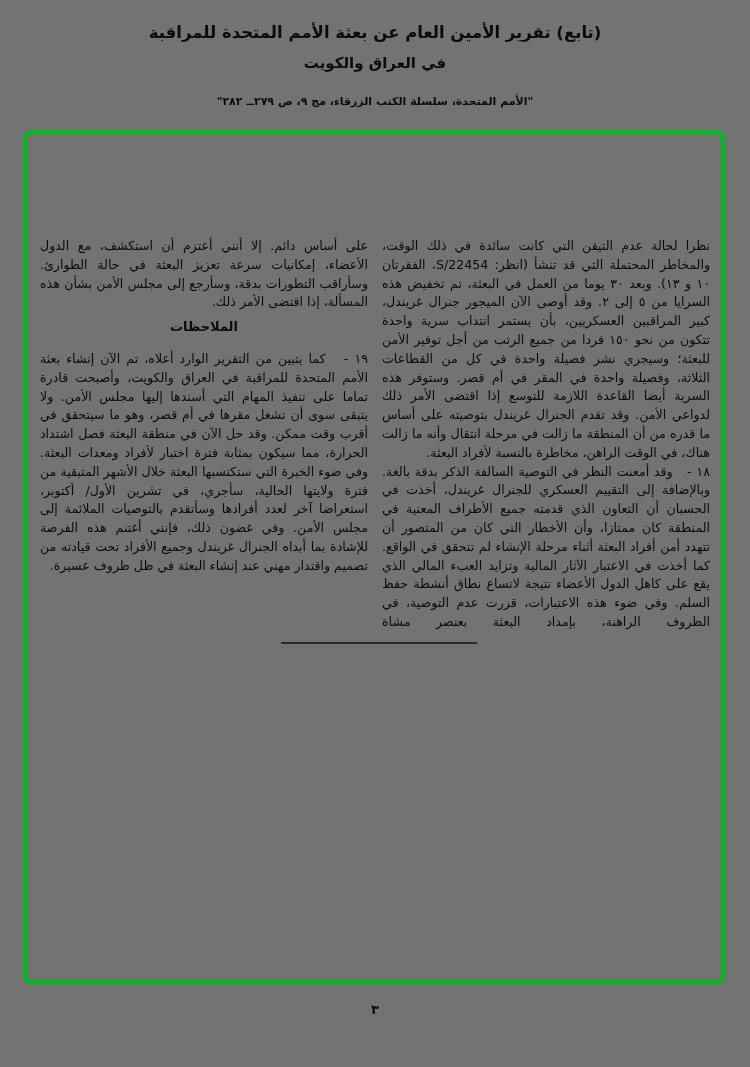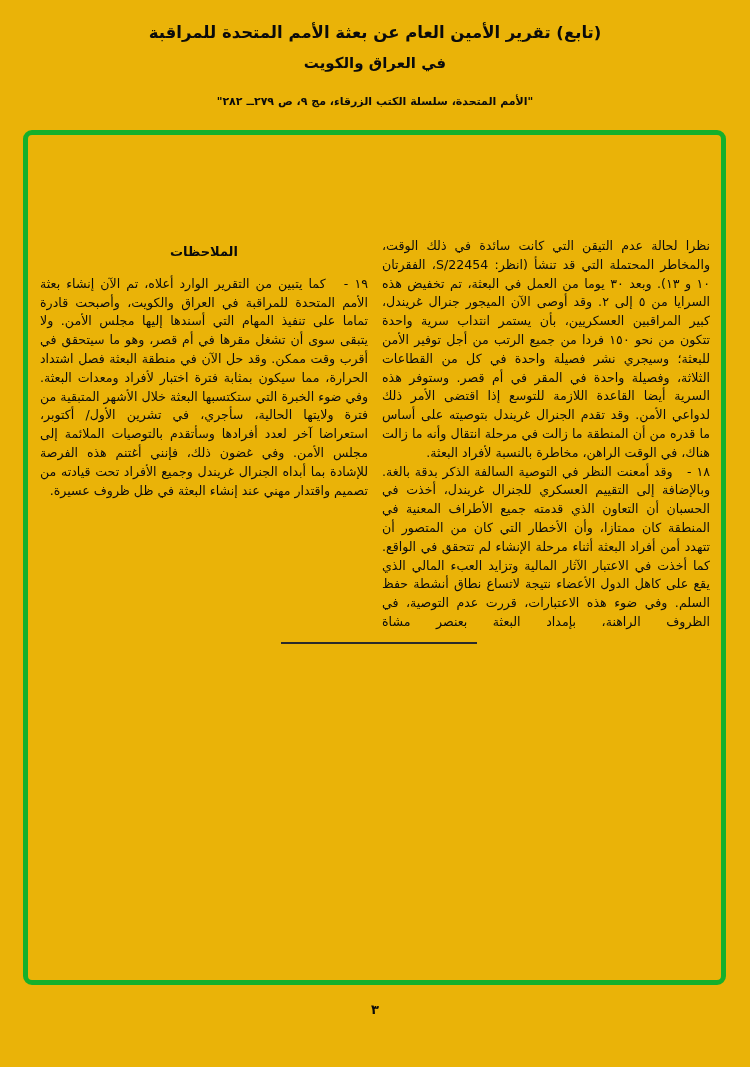--- a/index.html
+++ b/index.html
@@ -5,21 +5,21 @@
   html, body { margin: 0; padding: 0; }
   body {
     width: 750px; height: 1067px;
     background: #ffffff;
     font-family: "DejaVu Sans", sans-serif;
     color: #0b0b0b;
   }
   .page {
     position: relative;
     width: 750px; height: 1067px;
-    background: #eab308;
+    background: #737373;
     overflow: hidden;
     direction: rtl;
   }
   
   .header {
     position: absolute;
     top: 22px; left: 0; right: 0;
     text-align: center;
   }
   .title-1 { font-size: 16.5px; font-weight: bold; line-height: 22px; margin-bottom: 9px; }
@@ -89,20 +89,21 @@
 
   <div class="columns">
 
     <div class="col">
       <p>نظرا لحالة عدم التيقن التي كانت سائدة في ذلك الوقت، والمخاطر المحتملة التي قد تنشأ (انظر: S/22454، الفقرتان ١٠ و ١٣). وبعد ٣٠ يوما من العمل في البعثة، تم تخفيض هذه السرايا من ٥ إلى ٢. وقد أوصى الآن الميجور جنرال غريندل، كبير المراقبين العسكريين، بأن يستمر انتداب سرية واحدة تتكون من نحو ١٥٠ فردا من جميع الرتب من أجل توفير الأمن للبعثة؛ وسيجري نشر فصيلة واحدة في كل من القطاعات الثلاثة، وفصيلة واحدة في المقر في أم قصر. وستوفر هذه السرية أيضا القاعدة اللازمة للتوسع إذا اقتضى الأمر ذلك لدواعي الأمن. وقد تقدم الجنرال غريندل بتوصيته على أساس ما قدره من أن المنطقة ما زالت في مرحلة انتقال وأنه ما زالت هناك، في الوقت الراهن، مخاطرة بالنسبة لأفراد البعثة.</p>
       <p class="justify-last">١٨ -&nbsp;&nbsp;&nbsp;وقد أمعنت النظر في التوصية السالفة الذكر بدقة بالغة. وبالإضافة إلى التقييم العسكري للجنرال غريندل، أخذت في الحسبان أن التعاون الذي قدمته جميع الأطراف المعنية في المنطقة كان ممتازا، وأن الأخطار التي كان من المتصور أن تتهدد أمن أفراد البعثة أثناء مرحلة الإنشاء لم تتحقق في الواقع. كما أخذت في الاعتبار الآثار المالية وتزايد العبء المالي الذي يقع على كاهل الدول الأعضاء نتيجة لاتساع نطاق أنشطة حفظ السلم. وفي ضوء هذه الاعتبارات، قررت عدم التوصية، في الظروف الراهنة، بإمداد البعثة بعنصر مشاة</p>
       <div class="footnote-divider" style="background: rgb(43, 43, 43);"></div>
     </div>
 
     <div class="col">
+      <p>على أساس دائم. إلا أنني أعتزم أن استكشف، مع الدول الأعضاء، إمكانيات سرعة تعزيز البعثة في حالة الطوارئ. وسأراقب التطورات بدقة، وسأرجع إلى مجلس الأمن بشأن هذه المسألة، إذا اقتضى الأمر ذلك.</p>
       <div class="notes-heading">الملاحظات</div>
       <p>١٩ -&nbsp;&nbsp;&nbsp;كما يتبين من التقرير الوارد أعلاه، تم الآن إنشاء بعثة الأمم المتحدة للمراقبة في العراق والكويت، وأصبحت قادرة تماما على تنفيذ المهام التي أسندها إليها مجلس الأمن. ولا يتبقى سوى أن تشغل مقرها في أم قصر، وهو ما سيتحقق في أقرب وقت ممكن. وقد حل الآن في منطقة البعثة فصل اشتداد الحرارة، مما سيكون بمثابة فترة اختبار لأفراد ومعدات البعثة. وفي ضوء الخبرة التي ستكتسبها البعثة خلال الأشهر المتبقية من فترة ولايتها الحالية، سأجري، في تشرين الأول/ أكتوبر، استعراضا آخر لعدد أفرادها وسأتقدم بالتوصيات الملائمة إلى مجلس الأمن. وفي غضون ذلك، فإنني أغتنم هذه الفرصة للإشادة بما أبداه الجنرال غريندل وجميع الأفراد تحت قيادته من تصميم واقتدار مهني عند إنشاء البعثة في ظل ظروف عسيرة.</p>
     </div>
 
   </div>
 
   <div class="page-number">٣</div>
 
 </div>
 

